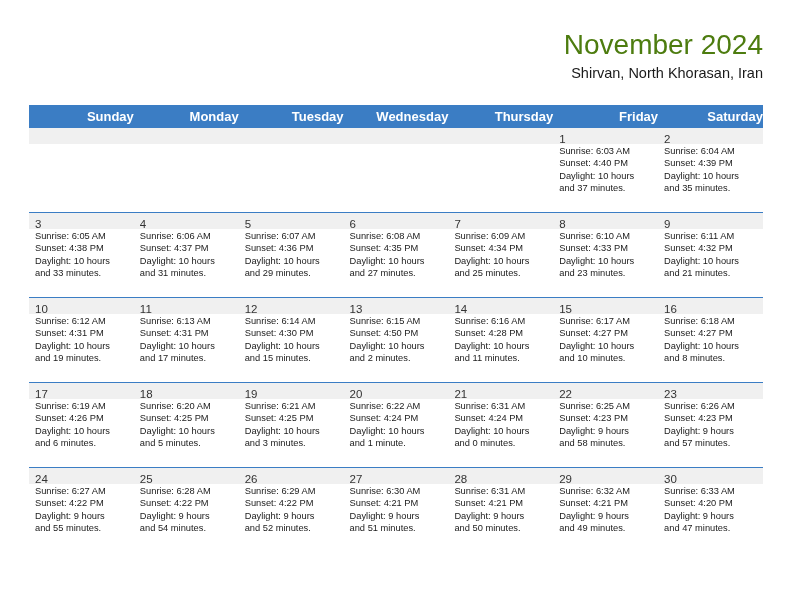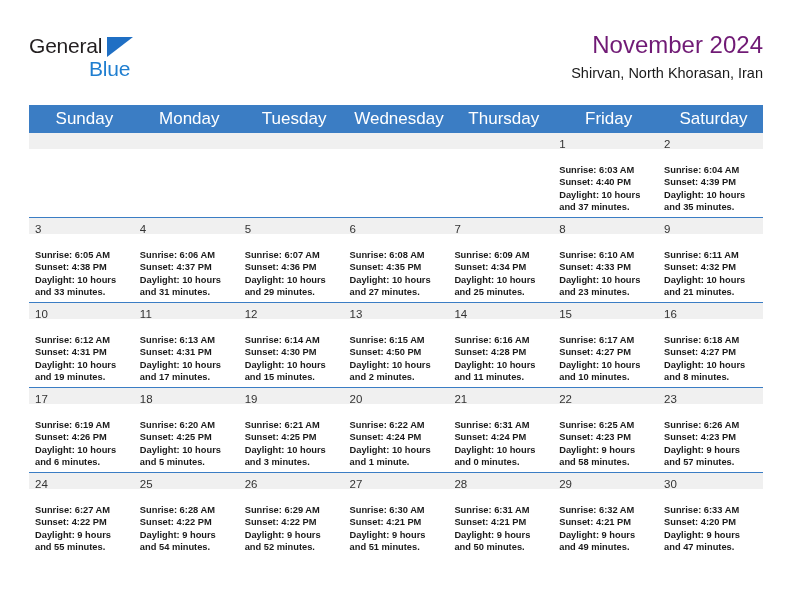--- a/index.html
+++ b/index.html
@@ -63,22 +63,22 @@
     color: #1f7ed0;
   }
 
   .title-block {
     position: absolute;
     right: 0;
     top: 0;
     text-align: right;
   }
   .cal-title {
-    font-size: 24px;
-    color: #701a75;
+    font-size: 28px;
+    color: #4d7c0f;
     line-height: 34px;
     white-space: nowrap;
   }
   .cal-subtitle {
     font-size: 14.5px;
     color: #1a1a1a;
     line-height: 22px;
     white-space: nowrap;
   }
 
@@ -87,23 +87,23 @@
     position: absolute;
     left: 29px;
     top: 105px;
     width: 734px;
     border-collapse: collapse;
     table-layout: fixed;
   }
   .calendar th {
     background: #3b7dc4;
     color: #ffffff;
-    font-weight: normal;
-    font-size: 17px;
-    text-align: center;
+    font-weight: bold;
+    font-size: 13px;
+    text-align: right;
     padding: 4px 0 4px 6px;
     height: 13px;
     border: none;
   }
   .calendar td {
     width: 104.85px;
     height: 84px;
     vertical-align: top;
     padding: 0;
     border: none;
@@ -121,42 +121,36 @@
   }
   .daynum {
     font-size: 11.5px;
     color: #333333;
     line-height: 14px;
   }
   td.empty .daynum-band {
     background: #f0f0f0;
   }
   .cell-body {
-    padding: 15px 5px 0 6px;
-    font-weight: bold;
+    padding: 1px 5px 0 6px;
   }
   .cell-line {
     font-size: 9.3px;
     line-height: 12.4px;
     color: #1a1a1a;
     white-space: nowrap;
   }
 </style>
 </head>
 <body>
 
 <div class="page">
 
   <div class="header">
 
-    <div class="logo">
-      <span class="logo-general">General</span>
-      <span class="logo-triangle"></span>
-      <span class="logo-blue">Blue</span>
-    </div>
 
     <div class="title-block">
       <div class="cal-title">November 2024</div>
       <div class="cal-subtitle">Shirvan, North Khorasan, Iran</div>
     </div>
 
   </div>
 
   <table class="calendar">
     <thead>

